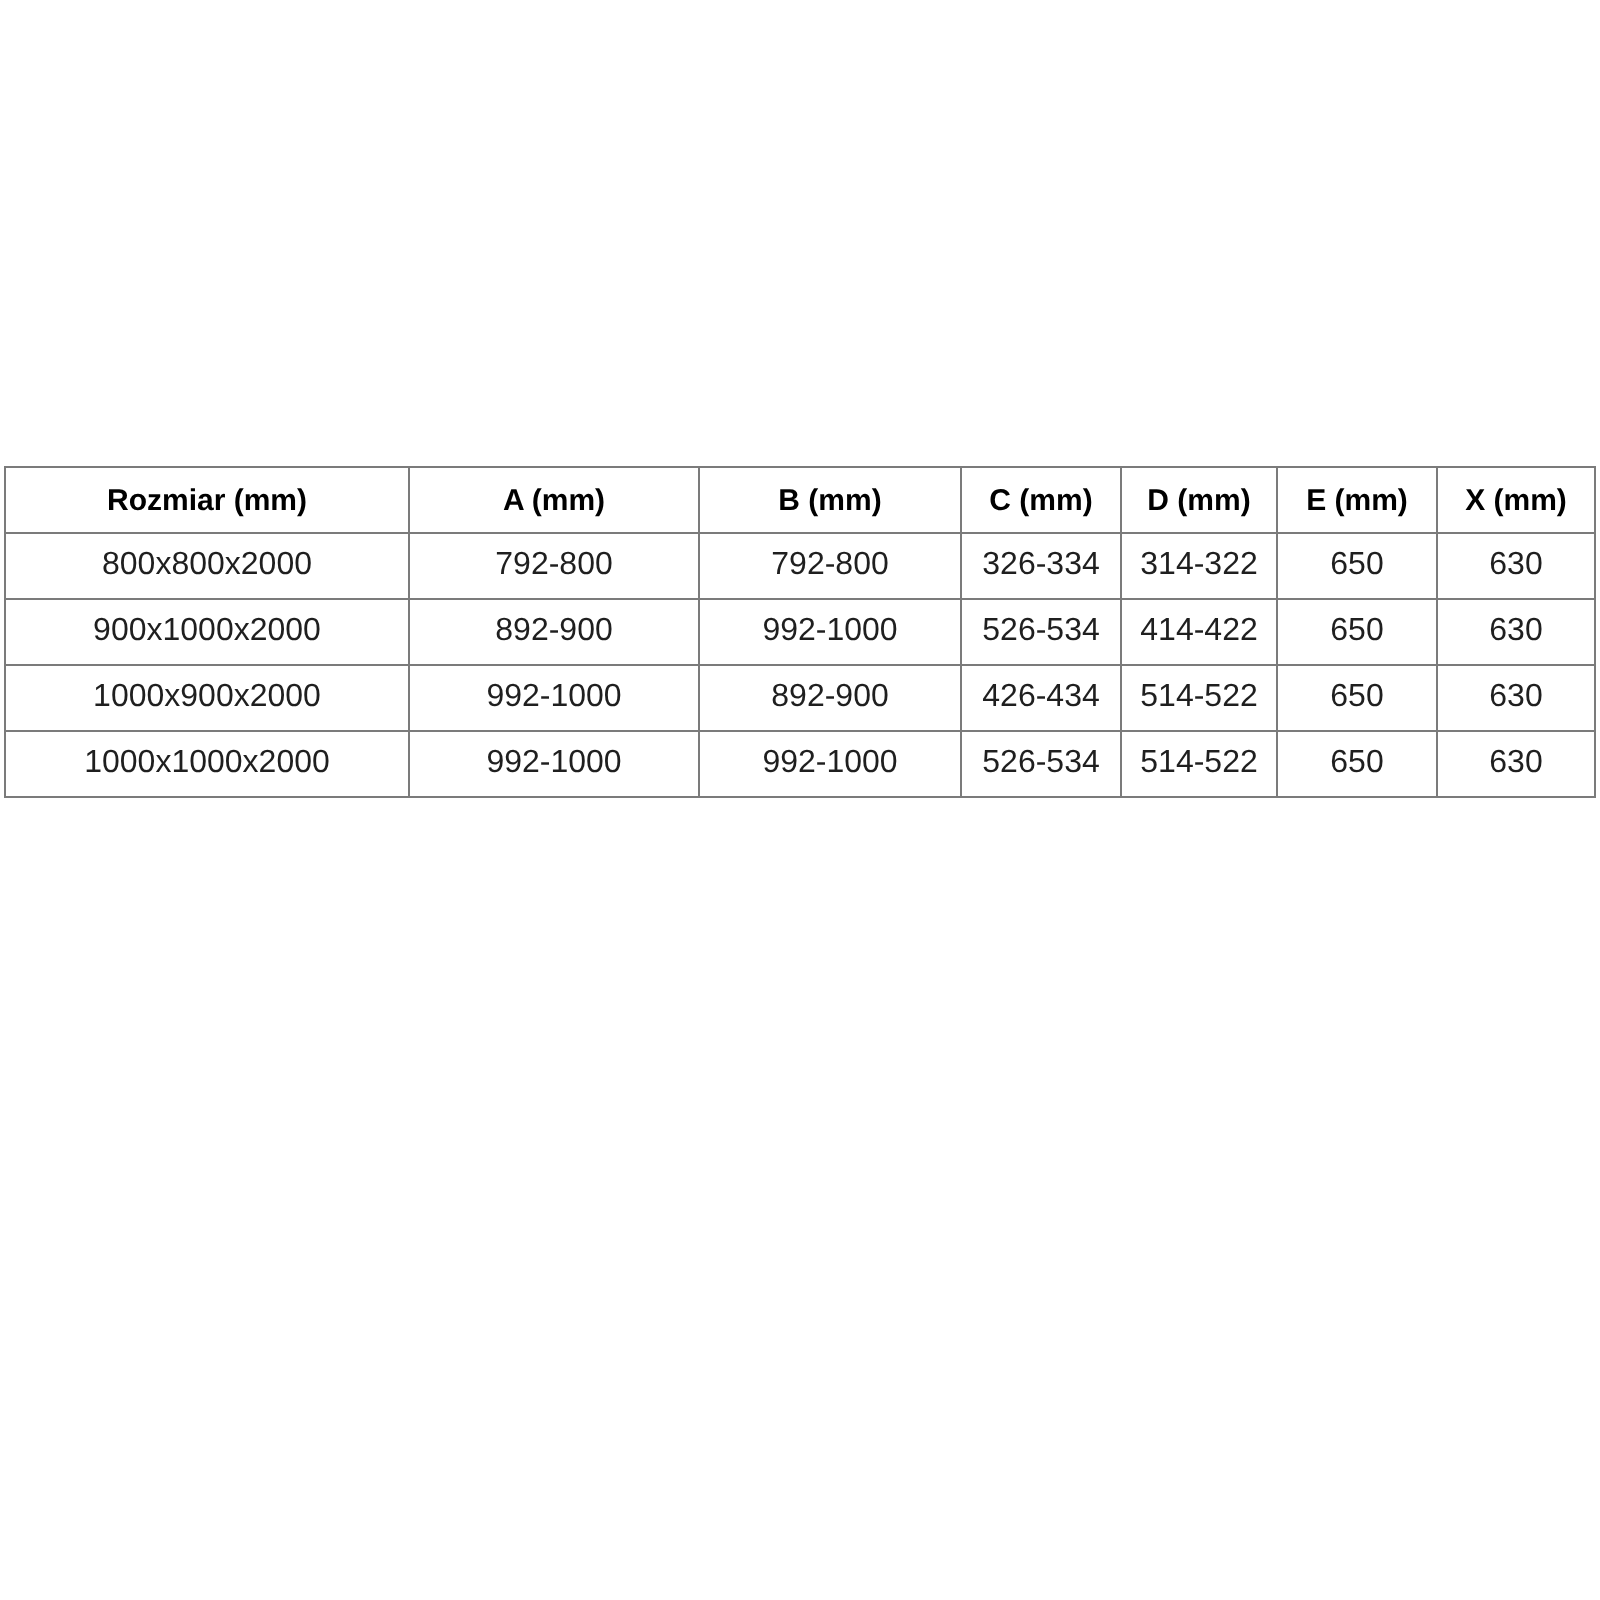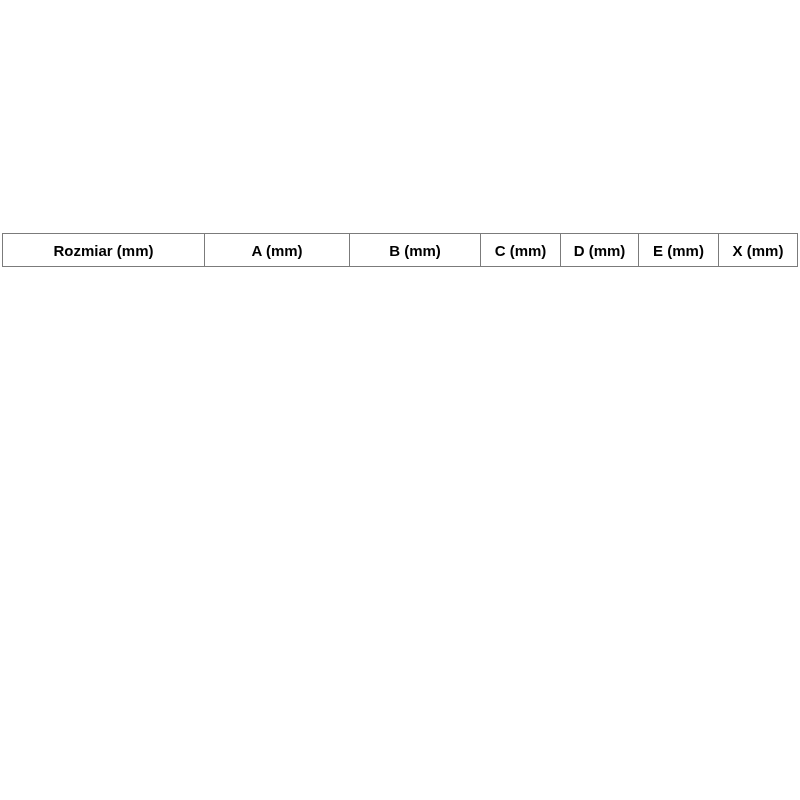--- a/index.html
+++ b/index.html
@@ -65,15 +65,51 @@
         <th>Rozmiar (mm)</th>
         <th>A (mm)</th>
         <th>B (mm)</th>
         <th>C (mm)</th>
         <th>D (mm)</th>
         <th>E (mm)</th>
         <th>X (mm)</th>
       </tr>
     </thead>
     <tbody>
+      <tr>
+        <td>800x800x2000</td>
+        <td>792-800</td>
+        <td>792-800</td>
+        <td>326-334</td>
+        <td>314-322</td>
+        <td>650</td>
+        <td>630</td>
+      </tr>
+      <tr>
+        <td>900x1000x2000</td>
+        <td>892-900</td>
+        <td>992-1000</td>
+        <td>526-534</td>
+        <td>414-422</td>
+        <td>650</td>
+        <td>630</td>
+      </tr>
+      <tr>
+        <td>1000x900x2000</td>
+        <td>992-1000</td>
+        <td>892-900</td>
+        <td>426-434</td>
+        <td>514-522</td>
+        <td>650</td>
+        <td>630</td>
+      </tr>
+      <tr>
+        <td>1000x1000x2000</td>
+        <td>992-1000</td>
+        <td>992-1000</td>
+        <td>526-534</td>
+        <td>514-522</td>
+        <td>650</td>
+        <td>630</td>
+      </tr>
     </tbody>
   </table>
 </div>
 
 </body></html>

